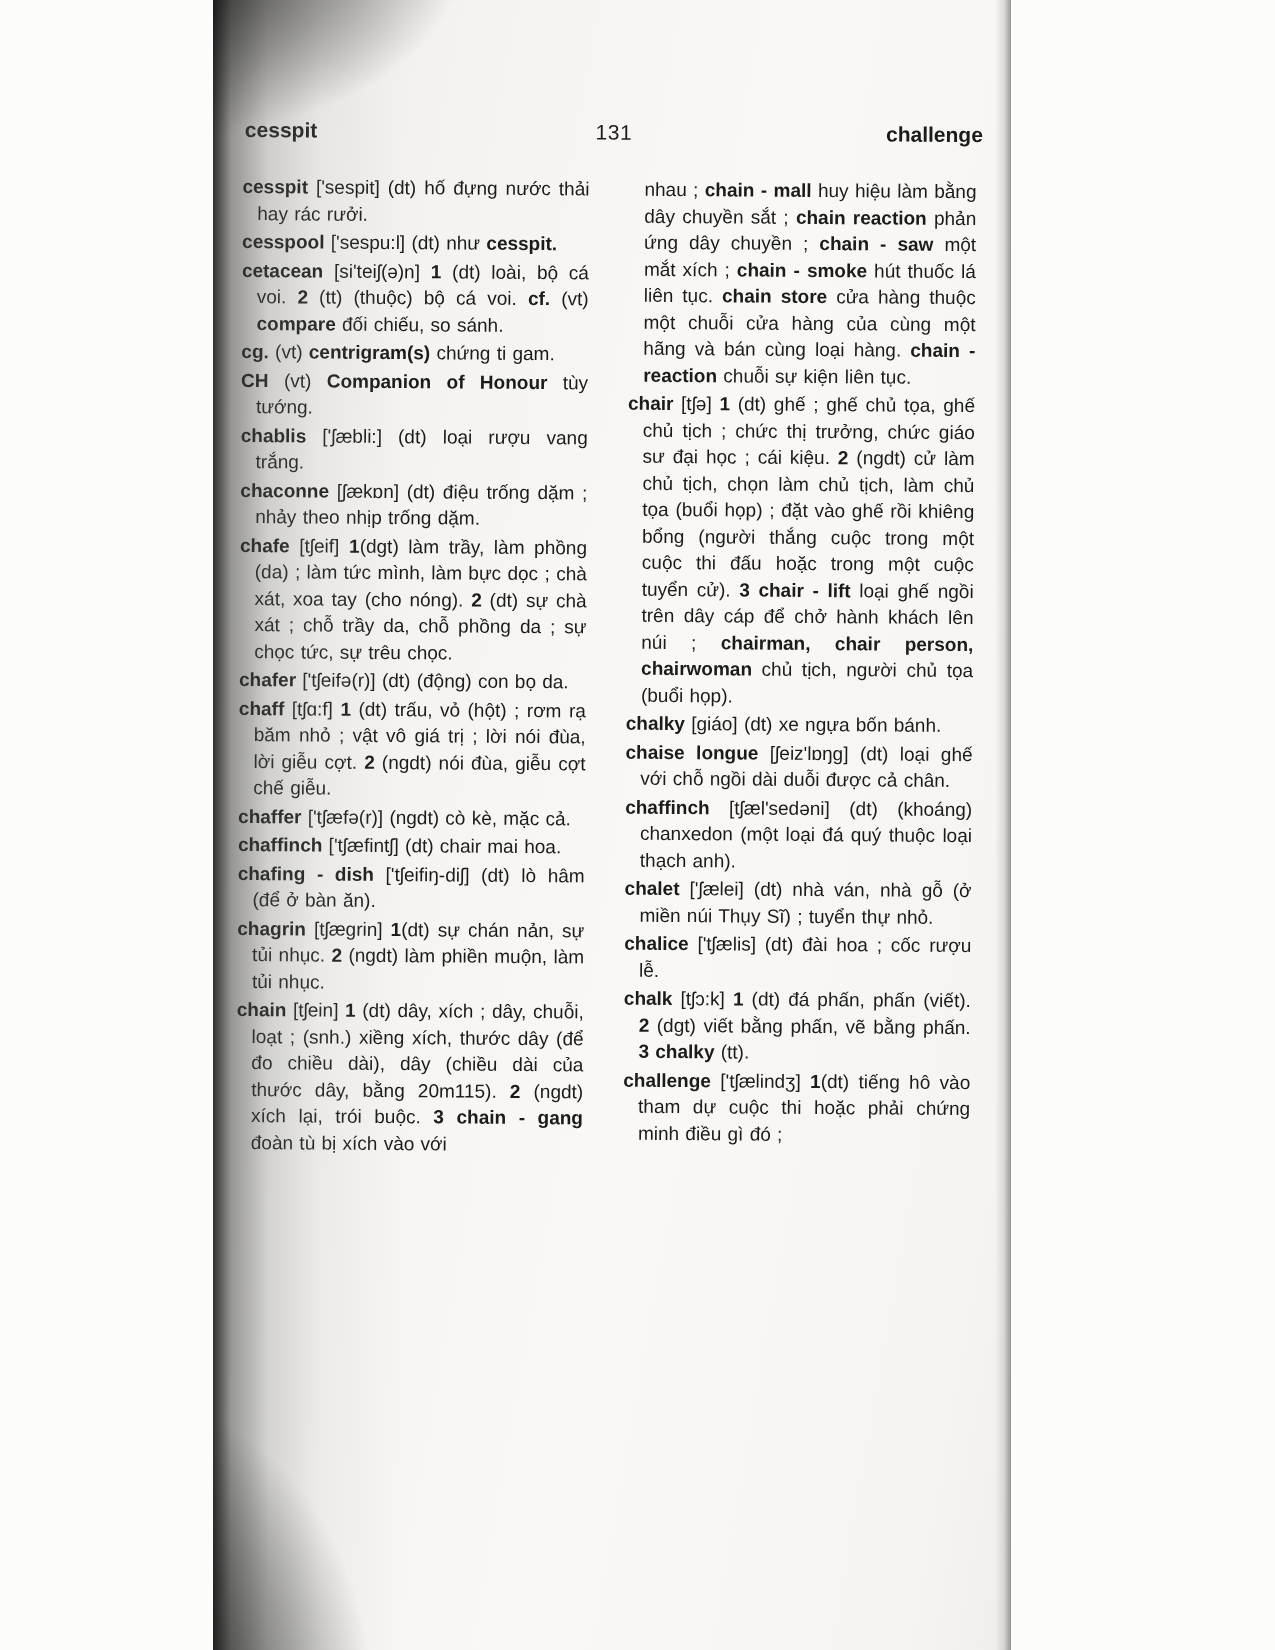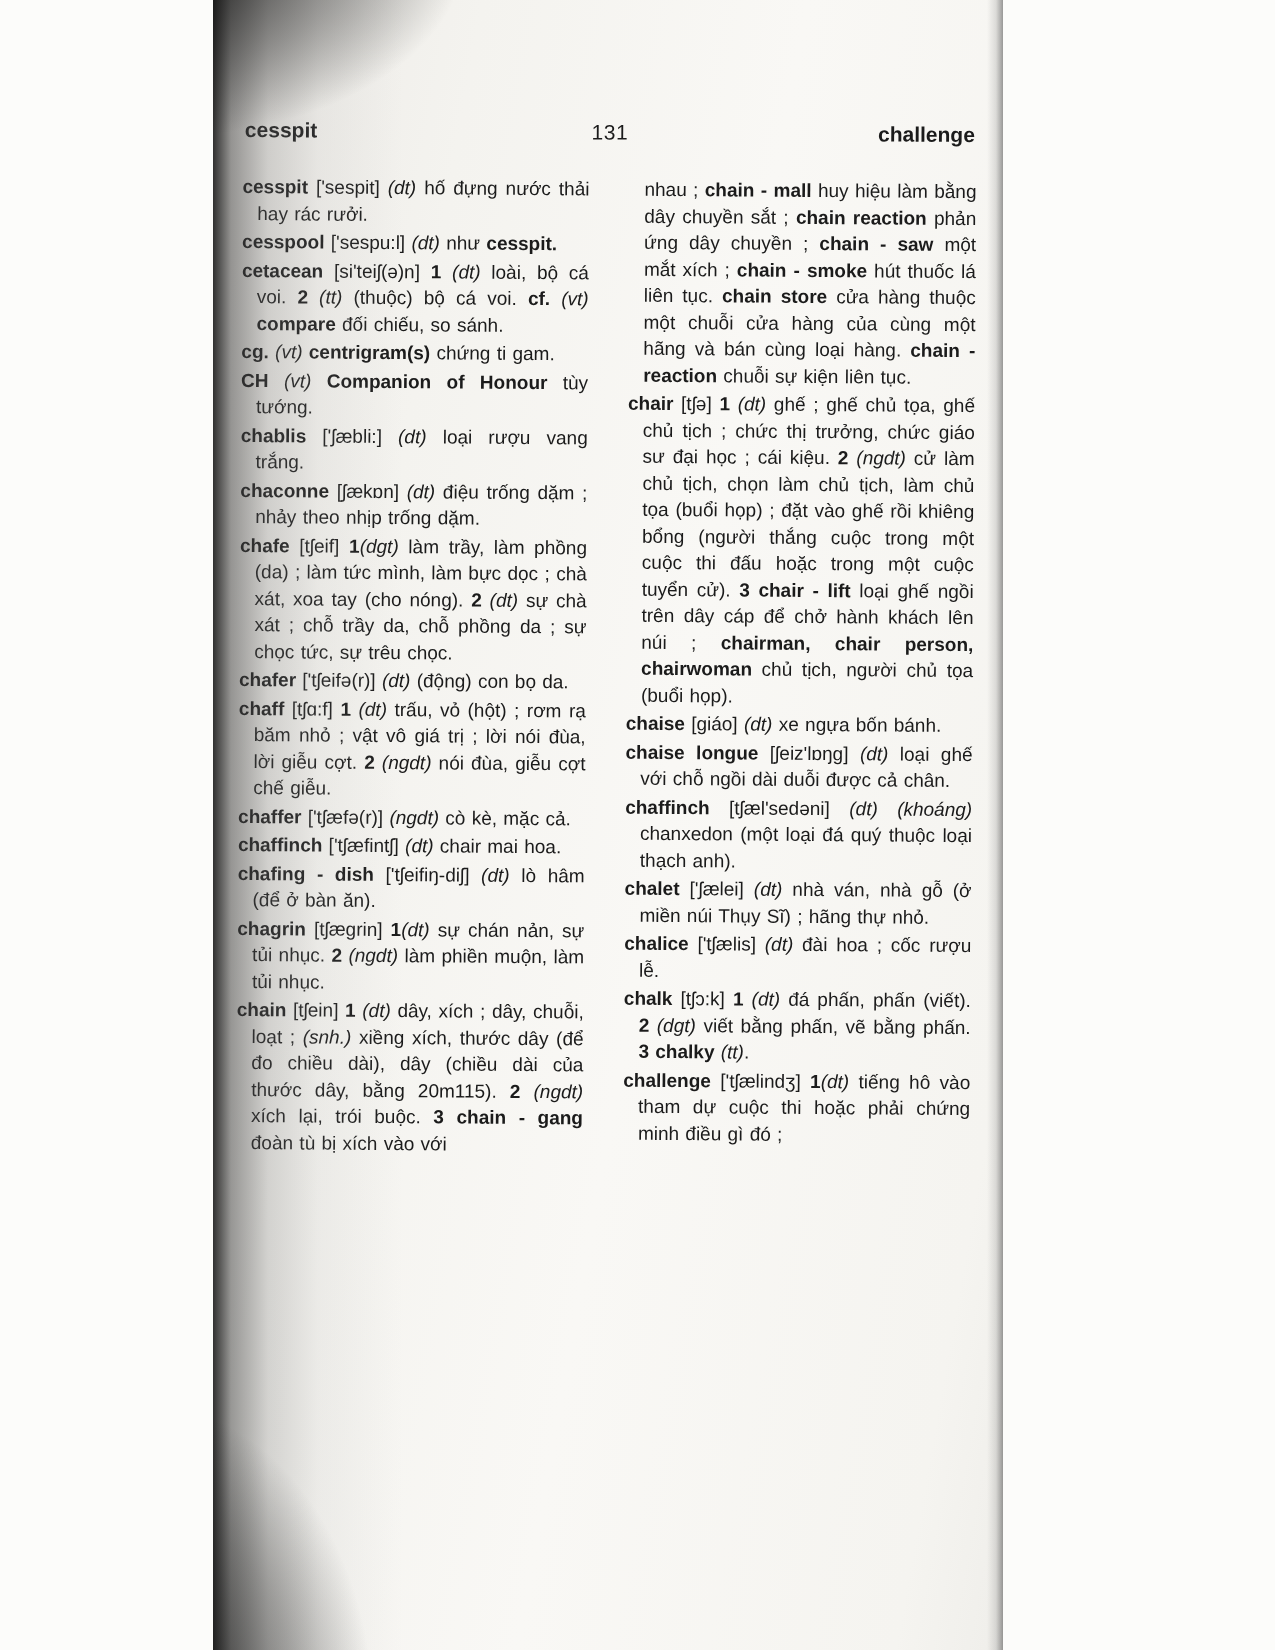--- a/index.html
+++ b/index.html
@@ -18,20 +18,21 @@
     background: #fcfcfa;
     overflow: hidden;
   }
   .book-page {
     position: absolute;
     left: 213px;
     top: 0;
     width: 790px;
     height: 1650px;
     background: linear-gradient(100deg, #eceae6 0%, #f4f3ef 25%, #f9f8f5 55%, #f5f4f0 90%, #efeeea 100%);
+    padding-left: 8px;
   }
   .shadow { position: absolute; pointer-events: none; z-index: 5; }
   .spine-shadow {
     left: 0; top: 0; bottom: 0; width: 190px;
     background: linear-gradient(to right,
       rgba(22,22,22,0.88) 0px,
       rgba(60,60,60,0.50) 18px,
       rgba(115,115,115,0.26) 55px,
       rgba(165,165,165,0.12) 105px,
       rgba(0,0,0,0) 190px);
@@ -81,21 +82,21 @@
     margin: 0 0 2px 0;
     font-size: 19px;
     line-height: 26.5px;
     text-align: justify;
     text-indent: -15px;
     padding-left: 15px;
     word-spacing: 1px;
   }
   .entry.cont { text-indent: 0; }
   .r-b { font-weight: 700; }
-  .r-i { font-style: italic; }
+  .r-i { }
   .r-n { font-weight: 400; }
 </style>
 </head>
 <body style="--ink: #1b1b1b;">
 
 <div class="scan">
   <div class="book-page">
 
     <div class="page-content">
       <div class="running-head">
@@ -117,24 +118,24 @@
             <p class="entry"><span class="r-b">chaff </span><span class="r-n">[tʃɑ:f] </span><span class="r-b">1 </span><span class="r-i">(dt) </span><span class="r-n">trấu, vỏ (hột) ; rơm rạ băm nhỏ ; vật vô giá trị ; lời nói đùa, lời giễu cợt. </span><span class="r-b">2 </span><span class="r-i">(ngdt) </span><span class="r-n">nói đùa, giễu cợt chế giễu.</span></p>
             <p class="entry"><span class="r-b">chaffer </span><span class="r-n">['tʃæfə(r)] </span><span class="r-i">(ngdt) </span><span class="r-n">cò kè, mặc cả.</span></p>
             <p class="entry"><span class="r-b">chaffinch </span><span class="r-n">['tʃæfintʃ] </span><span class="r-i">(dt) </span><span class="r-n">chair mai hoa.</span></p>
             <p class="entry"><span class="r-b">chafing - dish </span><span class="r-n">['tʃeifiŋ-diʃ] </span><span class="r-i">(dt) </span><span class="r-n">lò hâm (để ở bàn ăn).</span></p>
             <p class="entry"><span class="r-b">chagrin </span><span class="r-n">[tʃægrin] </span><span class="r-b">1</span><span class="r-i">(dt) </span><span class="r-n">sự chán nản, sự tủi nhục. </span><span class="r-b">2 </span><span class="r-i">(ngdt) </span><span class="r-n">làm phiền muộn, làm tủi nhục.</span></p>
             <p class="entry"><span class="r-b">chain </span><span class="r-n">[tʃein] </span><span class="r-b">1 </span><span class="r-i">(dt) </span><span class="r-n">dây, xích ; dây, chuỗi, loạt ; </span><span class="r-i">(snh.) </span><span class="r-n">xiềng xích, thước dây (để đo chiều dài), dây (chiều dài của thước dây, bằng 20m115). </span><span class="r-b">2 </span><span class="r-i">(ngdt) </span><span class="r-n">xích lại, trói buộc. </span><span class="r-b">3 chain - gang </span><span class="r-n">đoàn tù bị xích vào với</span></p>
           </div>
         <div class="col" id="col-right">
             <p class="entry cont"><span class="r-n">nhau ; </span><span class="r-b">chain - mall </span><span class="r-n">huy hiệu làm bằng dây chuyền sắt ; </span><span class="r-b">chain reaction </span><span class="r-n">phản ứng dây chuyền ; </span><span class="r-b">chain - saw </span><span class="r-n">một mắt xích ; </span><span class="r-b">chain - smoke </span><span class="r-n">hút thuốc lá liên tục. </span><span class="r-b">chain store </span><span class="r-n">cửa hàng thuộc một chuỗi cửa hàng của cùng một hãng và bán cùng loại hàng. </span><span class="r-b">chain - reaction </span><span class="r-n">chuỗi sự kiện liên tục.</span></p>
             <p class="entry"><span class="r-b">chair </span><span class="r-n">[tʃə] </span><span class="r-b">1 </span><span class="r-i">(dt) </span><span class="r-n">ghế ; ghế chủ tọa, ghế chủ tịch ; chức thị trưởng, chức giáo sư đại học ; cái kiệu. </span><span class="r-b">2 </span><span class="r-i">(ngdt) </span><span class="r-n">cử làm chủ tịch, chọn làm chủ tịch, làm chủ tọa (buổi họp) ; đặt vào ghế rồi khiêng bổng (người thắng cuộc trong một cuộc thi đấu hoặc trong một cuộc tuyển cử). </span><span class="r-b">3 chair - lift </span><span class="r-n">loại ghế ngồi trên dây cáp để chở hành khách lên núi ; </span><span class="r-b">chairman, chair person, chairwoman </span><span class="r-n">chủ tịch, người chủ tọa (buổi họp).</span></p>
-            <p class="entry"><span class="r-b">chaise </span><span class="r-n">[giáo] </span><span class="r-i">(dt) </span><span class="r-n">xe ngựa bốn bánh.</span></p>
+            <p class="entry"><span class="r-b">chalky </span><span class="r-n">[giáo] </span><span class="r-i">(dt) </span><span class="r-n">xe ngựa bốn bánh.</span></p>
             <p class="entry"><span class="r-b">chaise longue </span><span class="r-n">[ʃeiz'lɒŋg] </span><span class="r-i">(dt) </span><span class="r-n">loại ghế với chỗ ngồi dài duỗi được cả chân.</span></p>
             <p class="entry"><span class="r-b">chaffinch </span><span class="r-n">[tʃæl'sedəni] </span><span class="r-i">(dt) (khoáng) </span><span class="r-n">chanxedon (một loại đá quý thuộc loại thạch anh).</span></p>
-            <p class="entry"><span class="r-b">chalet </span><span class="r-n">['ʃælei] </span><span class="r-i">(dt) </span><span class="r-n">nhà ván, nhà gỗ (ở miền núi Thụy Sĩ) ; hãng thự nhỏ.</span></p>
+            <p class="entry"><span class="r-b">chalet </span><span class="r-n">['ʃælei] </span><span class="r-i">(dt) </span><span class="r-n">nhà ván, nhà gỗ (ở miền núi Thụy Sĩ) ; tuyển thự nhỏ.</span></p>
             <p class="entry"><span class="r-b">chalice </span><span class="r-n">['tʃælis] </span><span class="r-i">(dt) </span><span class="r-n">đài hoa ; cốc rượu lễ.</span></p>
             <p class="entry"><span class="r-b">chalk </span><span class="r-n">[tʃɔ:k] </span><span class="r-b">1 </span><span class="r-i">(dt) </span><span class="r-n">đá phấn, phấn (viết). </span><span class="r-b">2 </span><span class="r-i">(dgt) </span><span class="r-n">viết bằng phấn, vẽ bằng phấn. </span><span class="r-b">3 chalky </span><span class="r-i">(tt)</span><span class="r-n">.</span></p>
             <p class="entry"><span class="r-b">challenge </span><span class="r-n">['tʃælindʒ] </span><span class="r-b">1</span><span class="r-i">(dt) </span><span class="r-n">tiếng hô vào tham dự cuộc thi hoặc phải chứng minh điều gì đó ;</span></p>
           </div>
       </div>
     </div>
 
     <div class="shadow spine-shadow"></div>
     <div class="shadow spine-top"></div>
     <div class="shadow spine-bottom"></div>

